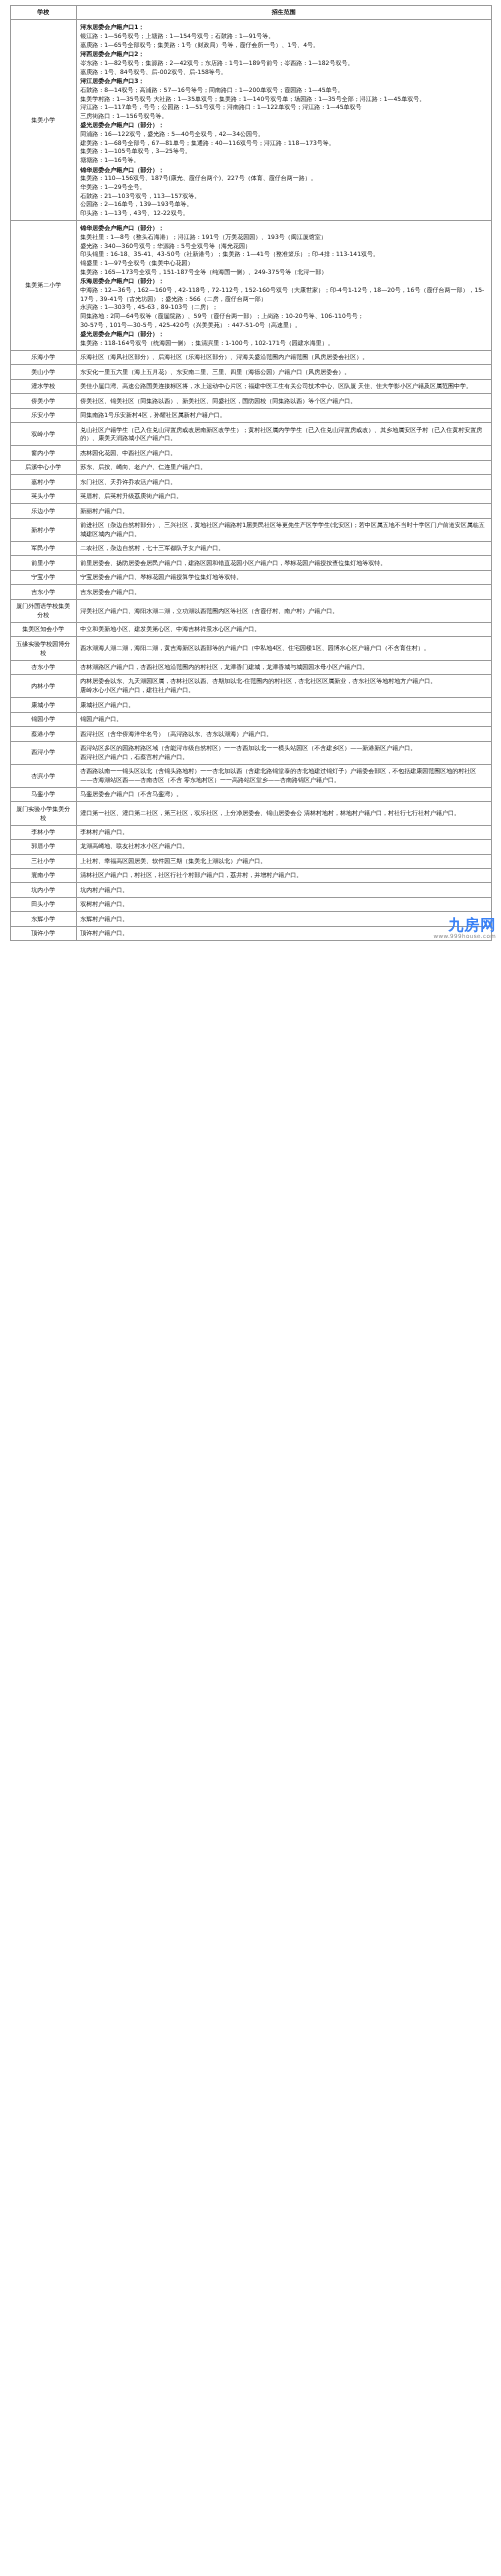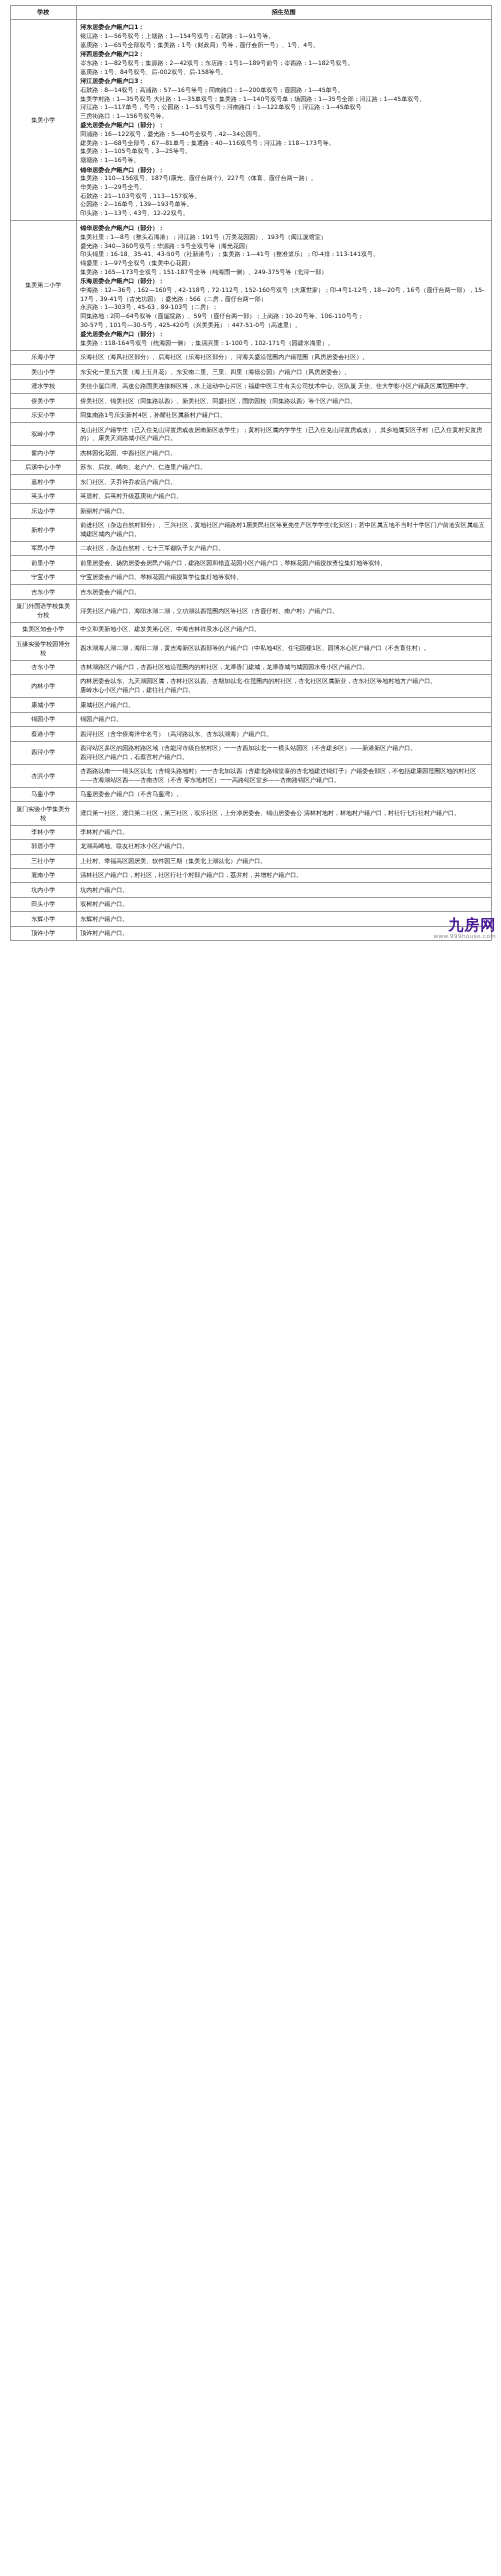--- a/index.html
+++ b/index.html
@@ -51,21 +51,21 @@
   .watermark{
     position:absolute;
     right:4.8px;
     bottom:1.6px;
     text-align:right;
     line-height:1;
   }
   .wm-main{
     font-size:15.2px;
     font-weight:bold;
-    color:#4c1d95;
+    color:#3b82f6;
     letter-spacing:0.8px;
     font-family:"DejaVu Sans","Liberation Sans",sans-serif;
   }
   .wm-sub{
     font-size:5.6px;
     color:#888;
     letter-spacing:0.4px;
     margin-top:0.8px;
   }
 </style>

